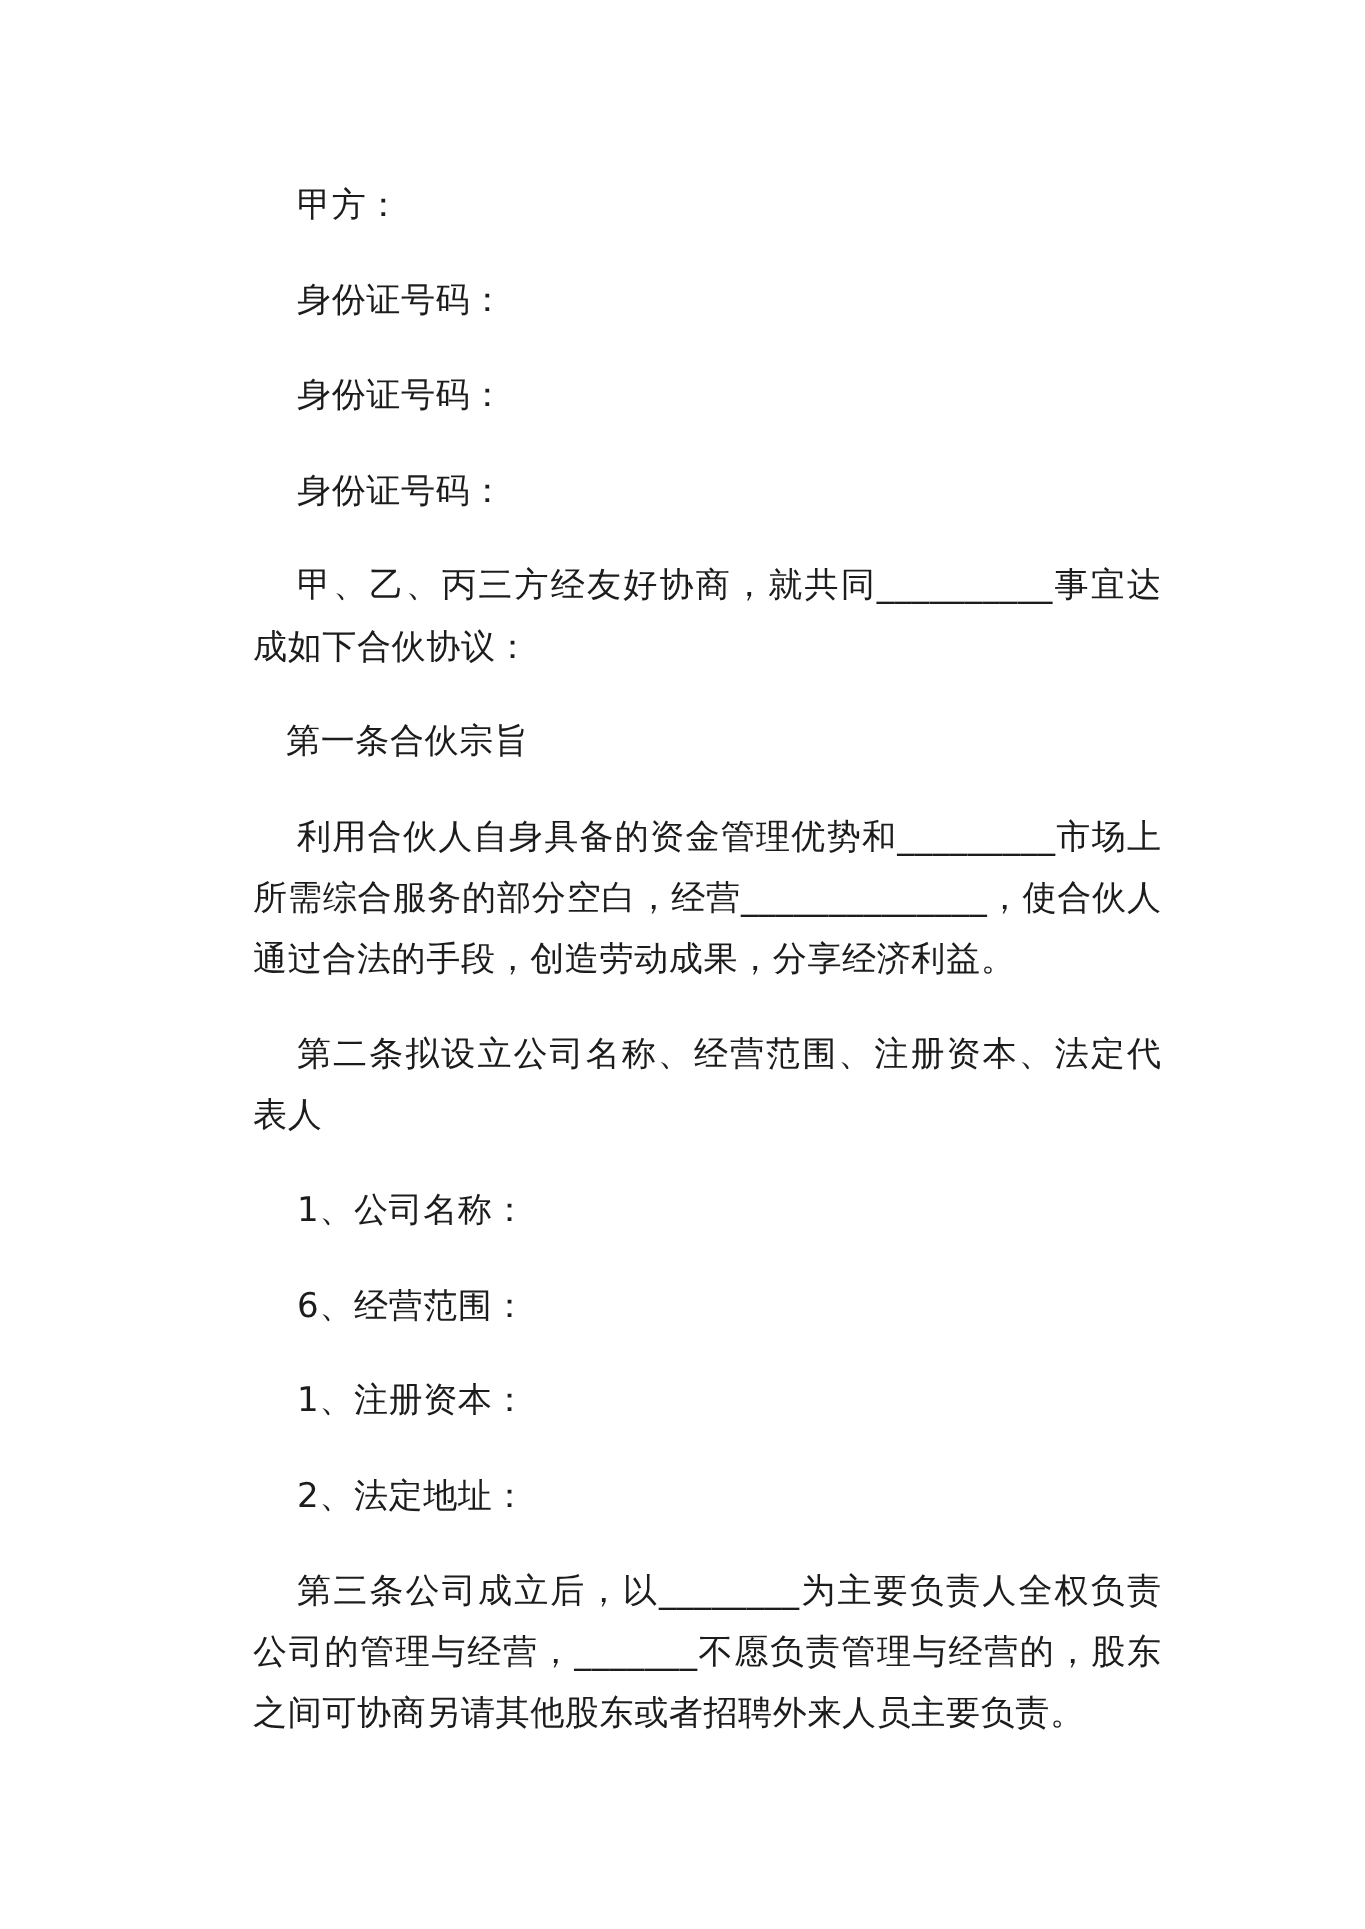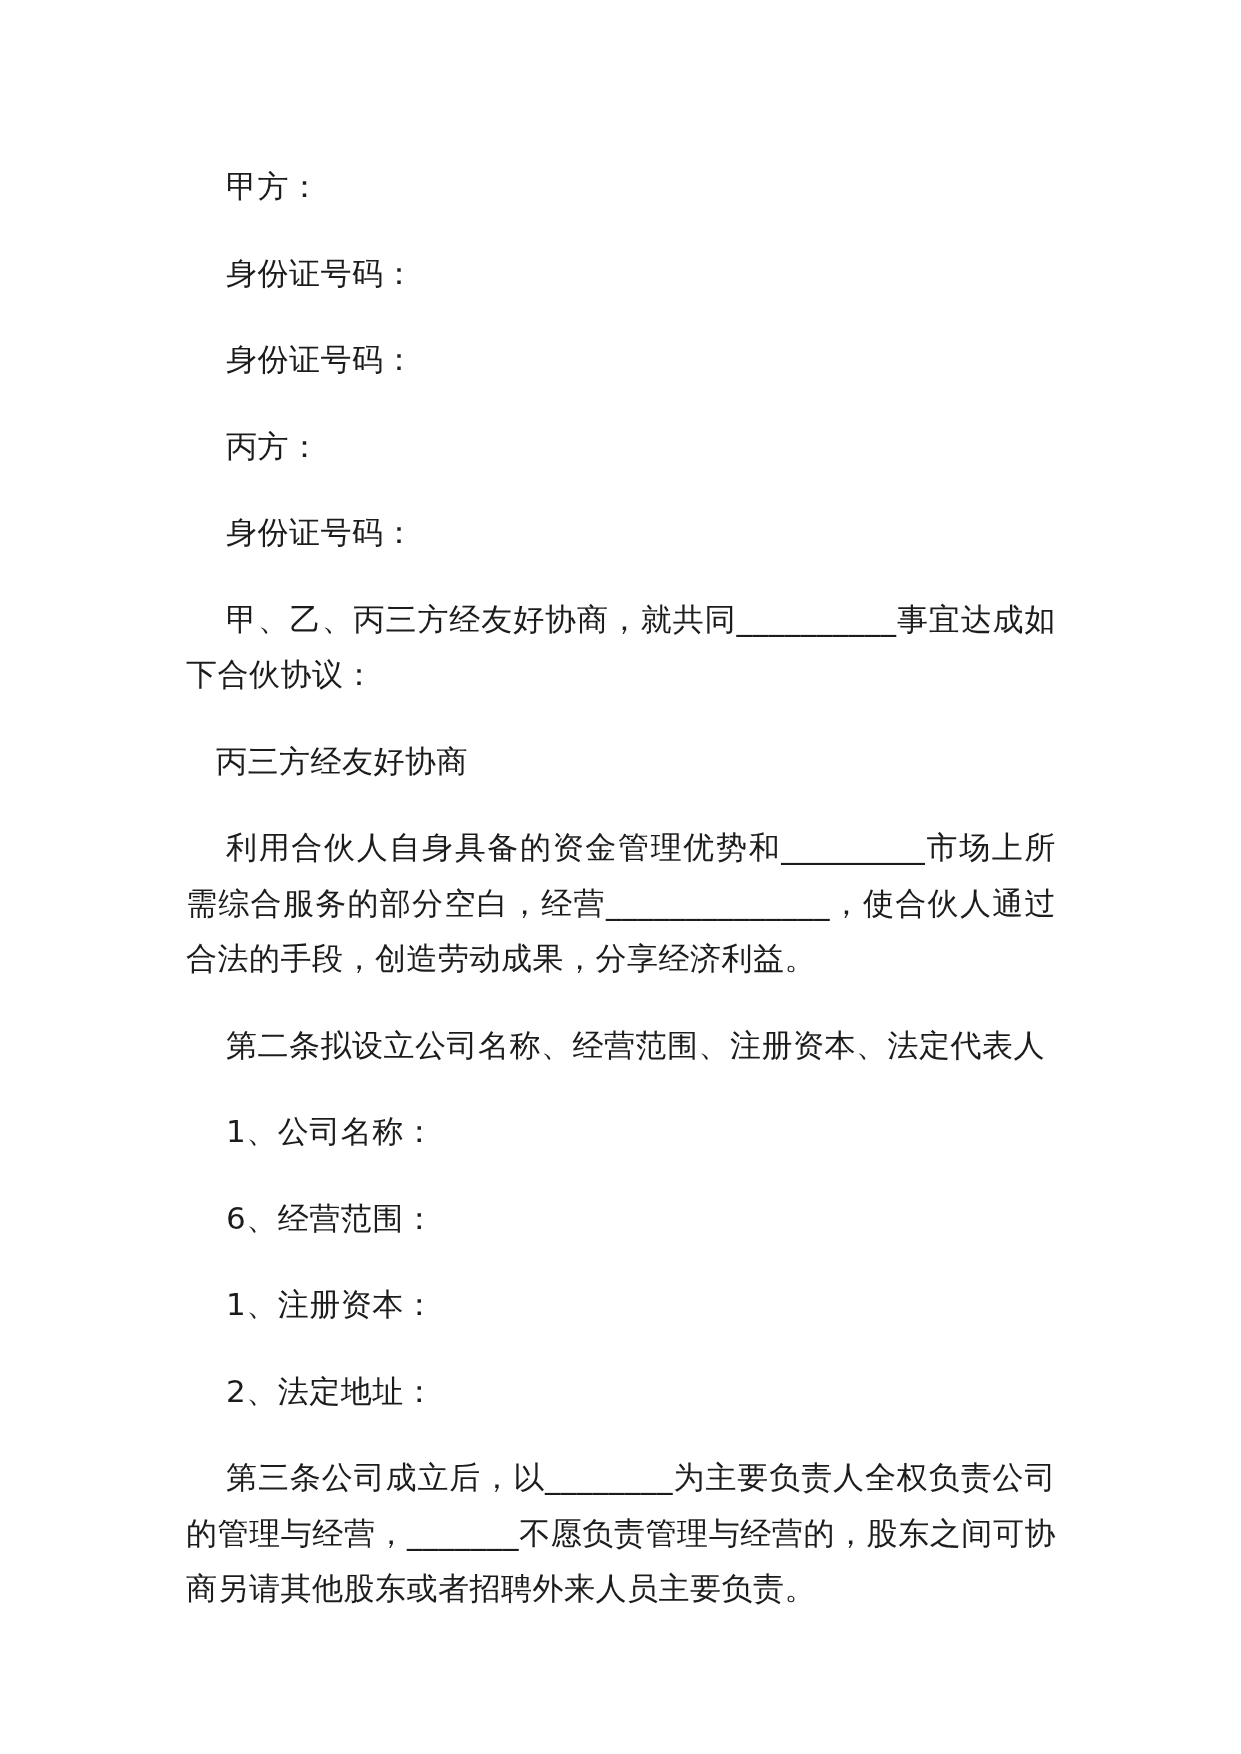--- a/index.html
+++ b/index.html
@@ -24,41 +24,41 @@
     width: 870px;
   }
   .line {
     font-size: 31px;
     line-height: 55.5px;
     letter-spacing: 0.5px;
     white-space: pre-wrap;
     word-break: break-all;
     text-align: justify;
     color: #1c1c1c;
+    margin-left: 44px;
   }
   .indent {
     text-indent: 40px;
   }
   .indent-small {
     text-indent: 30px;
   }
 </style>
 </head>
 <body>
 
 <div class="page">
   <div class="doc-body">
 
     <p class="line indent">甲方：</p>
     <p class="line indent">身份证号码：</p>
     <p class="line indent">身份证号码：</p>
-    <p class="line indent">丙方：</p>
     <p class="line indent">身份证号码：</p>
     <p class="line indent">甲、乙、丙三方经友好协商，就共同__________事宜达成如下合伙协议：</p>
-    <p class="line indent-small">丙三方经友好协商</p>
+    <p class="line indent-small">第一条合伙宗旨</p>
     <p class="line indent">利用合伙人自身具备的资金管理优势和_________市场上所需综合服务的部分空白，经营______________，使合伙人通过合法的手段，创造劳动成果，分享经济利益。</p>
     <p class="line indent">第二条拟设立公司名称、经营范围、注册资本、法定代表人</p>
     <p class="line indent">1、公司名称：</p>
     <p class="line indent">6、经营范围：</p>
     <p class="line indent">1、注册资本：</p>
     <p class="line indent">2、法定地址：</p>
     <p class="line indent">第三条公司成立后，以________为主要负责人全权负责公司的管理与经营，_______不愿负责管理与经营的，股东之间可协商另请其他股东或者招聘外来人员主要负责。</p>
 
   </div>
 </div>

